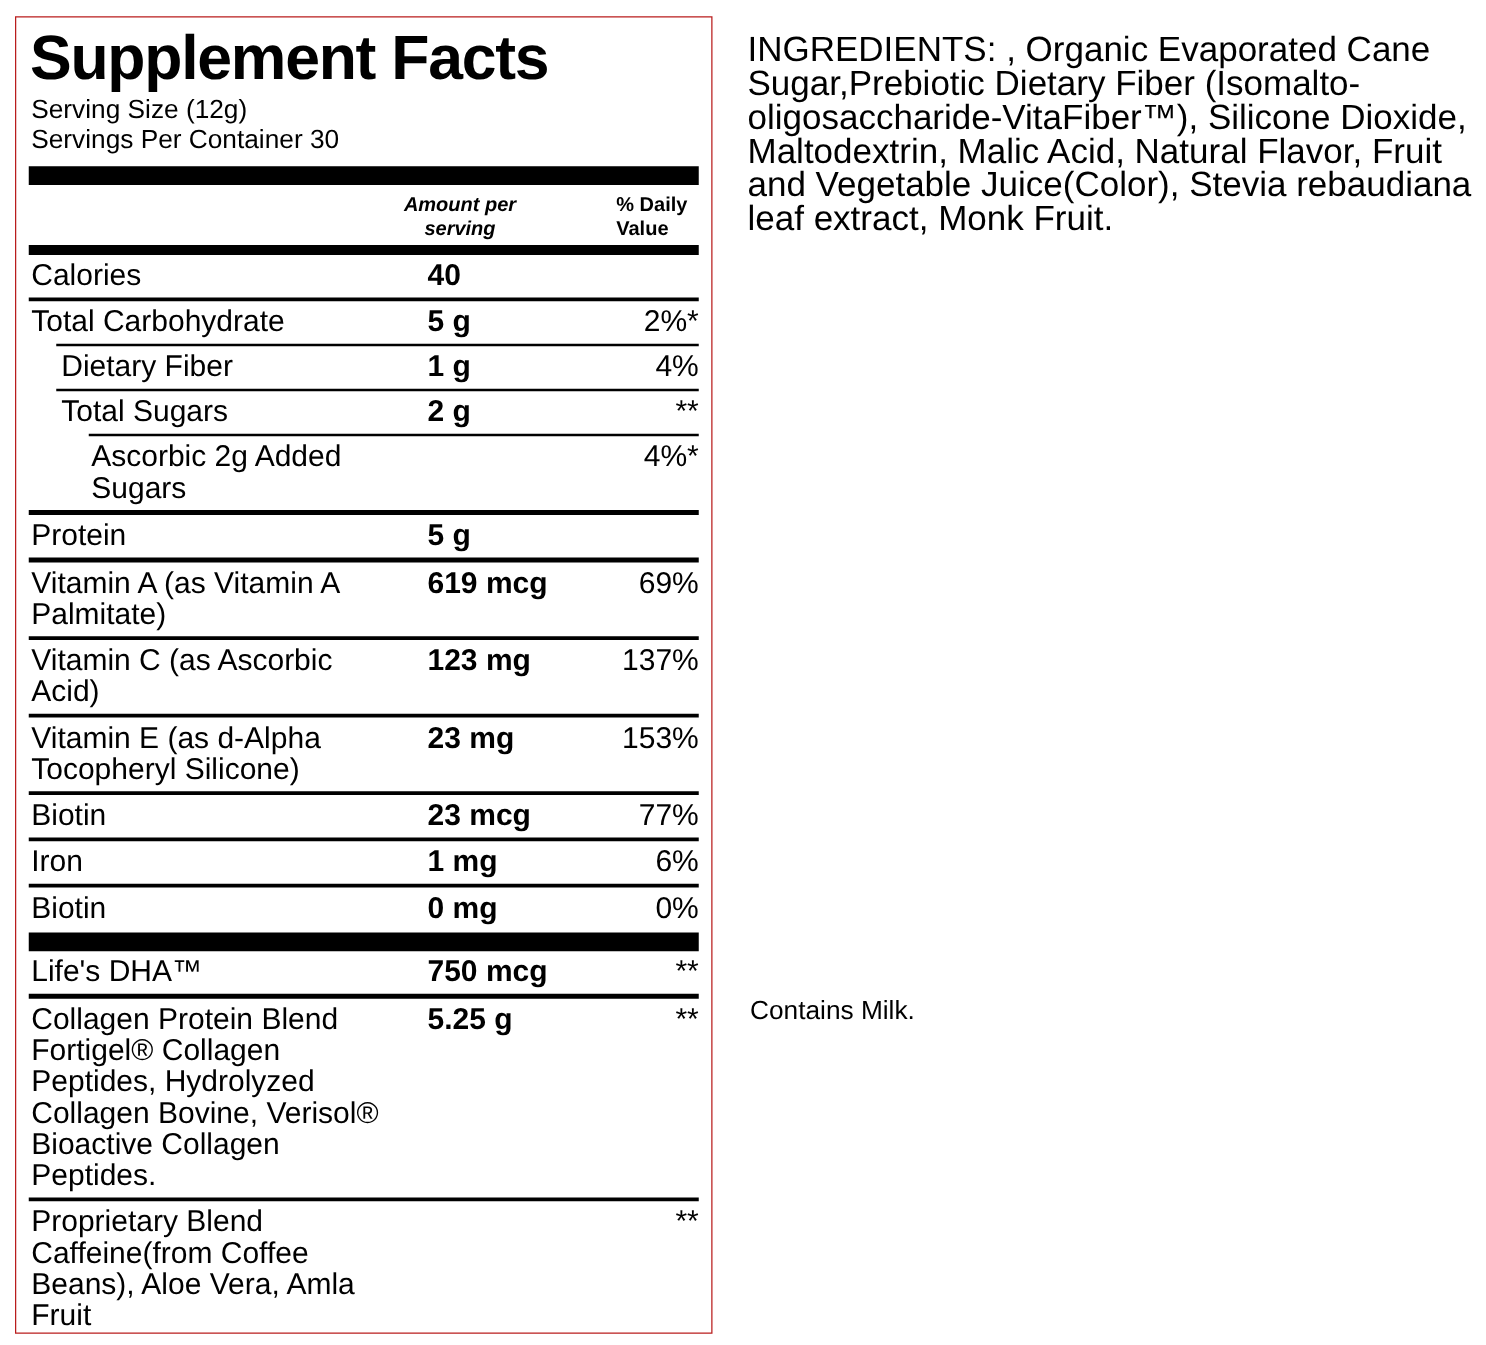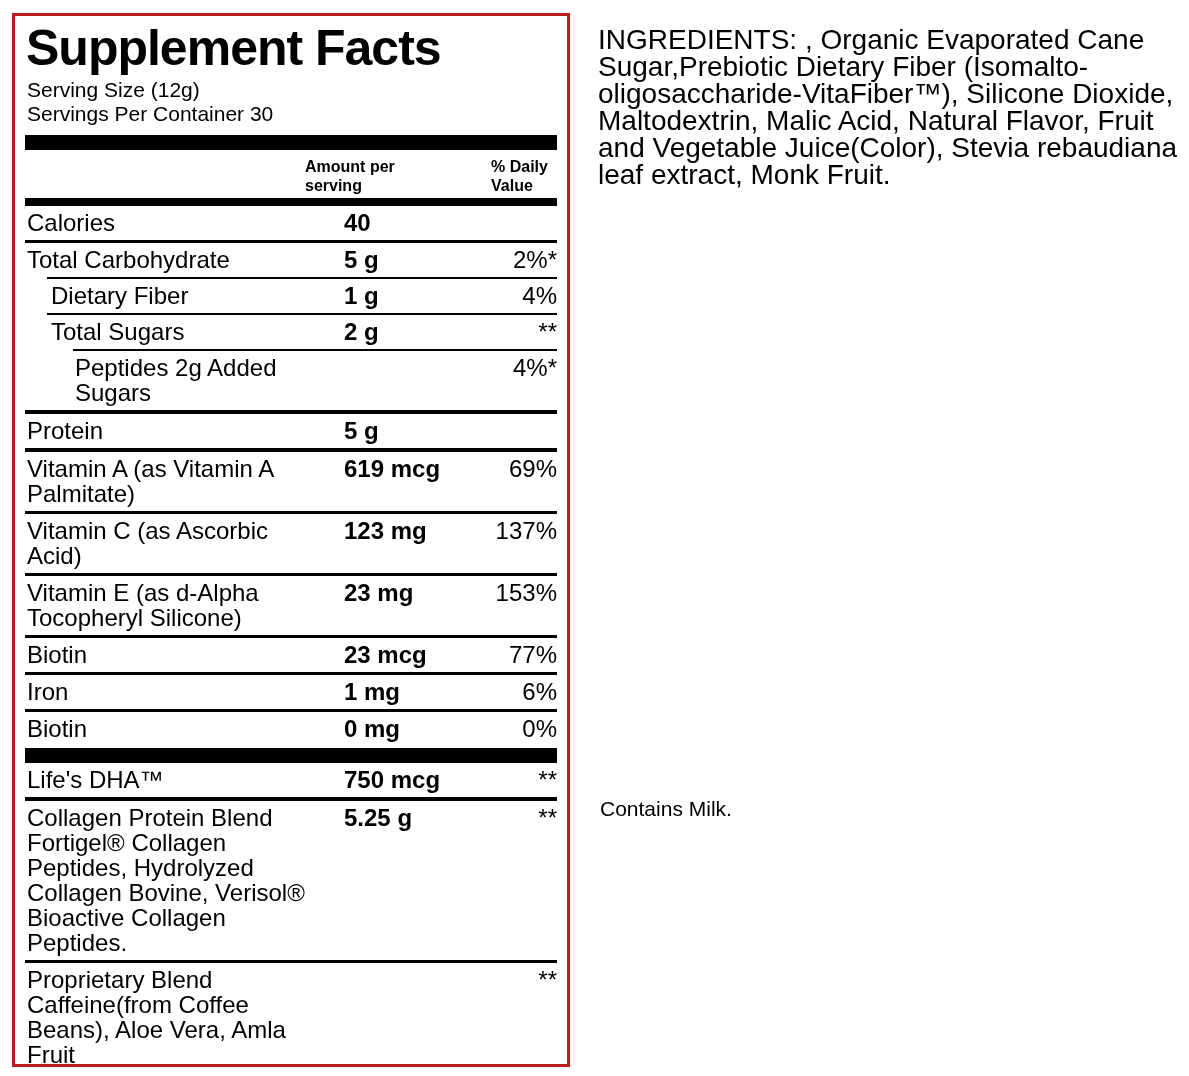--- a/index.html
+++ b/index.html
@@ -6,40 +6,40 @@
   html,body { background:#ffffff; }
   body {
     width:1189px; height:1076px; position:relative;
     font-family:"Liberation Sans", sans-serif; color:#000;
   }
 
   
   .label {
     position:absolute; left:12px; top:13px;
     width:558px; height:1054px;
-    border:3px solid #b91c1c; background:#fff;
+    border:1px solid #b91c1c; background:#fff;
     padding:6px 10px 6px 10px;
     overflow:hidden;
   }
   .title {
     font-size:50px; font-weight:bold; letter-spacing:-1px;
     line-height:1.04; margin:0 0 4px 1px; white-space:nowrap;
   }
   .serving { font-size:21px; line-height:24px; padding-left:2px; }
 
   .bar { background:#000; width:100%; }
   .bar-lg { height:15px; }
   .bar-md { height:8px; }
   .bar-sm { height:13px; }
   .bar-top { margin-top:9px; }
   .bar-mid { margin-top:2px; }
 
   .hdr-row { display:flex; font-weight:bold; font-size:16px; line-height:19px; padding:7px 0 3px 0; }
   .hdr-spacer { width:280px; }
-  .hdr-amt { width:130px; text-align:left; }
+  .hdr-amt { width:130px; text-align:center;font-style:italic; }
   .hdr-dv { flex:1; text-align:right; }
   .hdr-dv span { display:inline-block; text-align:left; width:66px; }
 
   .row { display:flex; font-size:24px; line-height:25px; padding:4px 0 5px 0; }
   .nm { width:300px; padding-left:2px; }
   .ind1 .nm { padding-left:26px; }
   .ind2 .nm { padding-left:50px; }
   .amt { width:149px; padding-left:19px;font-weight:bold; }
   .dv { flex:1; text-align:right; }
 
@@ -98,21 +98,21 @@
   <div class="sep s1"></div>
 
   <div class="row ind1">
     <div class="nm">Total Sugars</div>
     <div class="amt">2 g</div>
     <div class="dv">**</div>
   </div>
   <div class="sep s2"></div>
 
   <div class="row ind2">
-    <div class="nm">Peptides 2g Added Sugars</div>
+    <div class="nm">Ascorbic 2g Added Sugars</div>
     <div class="amt"></div>
     <div class="dv">4%*</div>
   </div>
   <div class="sep thick"></div>
 
   <div class="row">
     <div class="nm">Protein</div>
     <div class="amt">5 g</div>
     <div class="dv"></div>
   </div>

